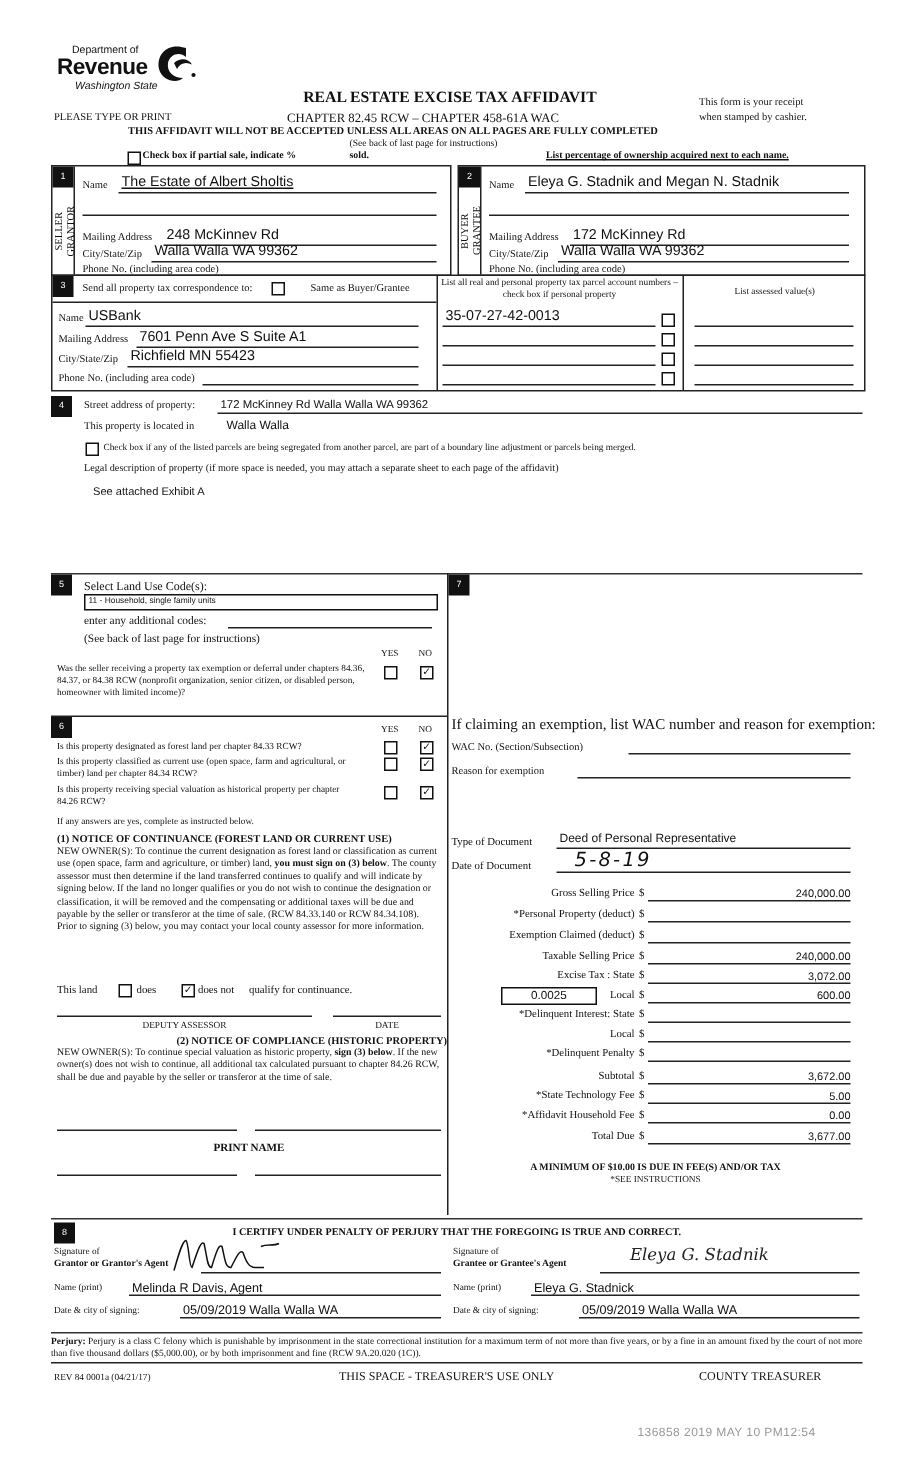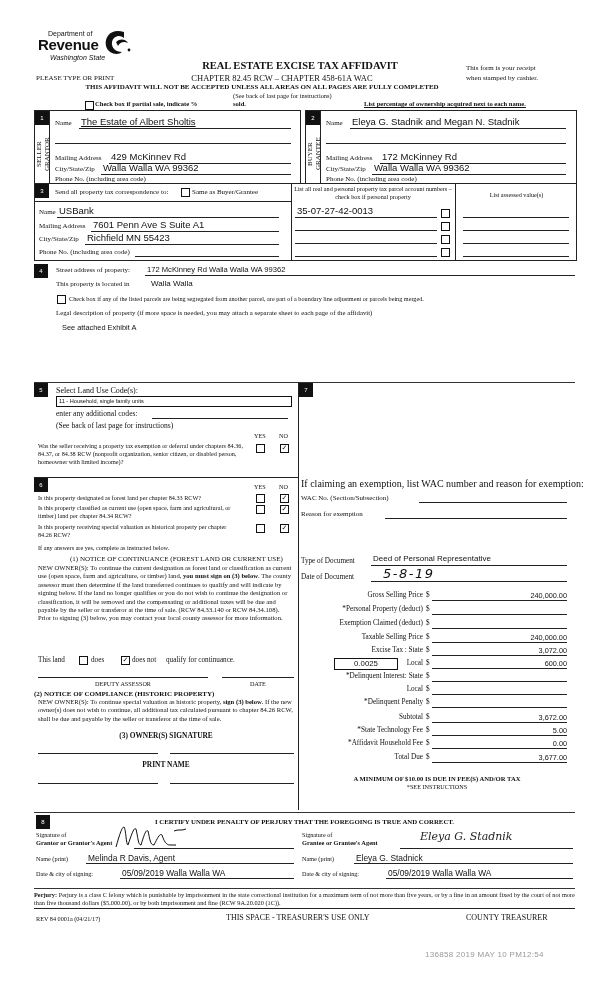--- a/index.html
+++ b/index.html
@@ -49,21 +49,21 @@
   <div class="num-badge" style="left:0;top:0;">1</div>
   <div class="abs" style="left:14px;top:0;width:0;height:72px;border-left:1px solid #222;"></div>
   <div class="vtext" style="left:0;top:18px;width:14px;height:50px;">
     <span>SELLER</span><br><span>GRANTOR</span>
   </div>
   <div class="abs lbl" style="left:20px;top:8px;">Name</div>
   <div class="abs val" style="left:46px;top:5px;text-decoration:underline;">The Estate of Albert Sholtis</div>
   <div class="uline" style="left:44px;top:17px;width:212px;"></div>
   <div class="uline" style="left:20px;top:32px;width:236px;"></div>
   <div class="abs lbl" style="left:20px;top:43px;">Mailing Address</div>
-  <div class="abs val" style="left:76px;top:40px;">429 McKinnev Rd</div>
+  <div class="abs val" style="left:76px;top:40px;">248 McKinnev Rd</div>
   <div class="uline" style="left:74px;top:52px;width:182px;"></div>
   <div class="abs lbl" style="left:20px;top:54px;">City/State/Zip</div>
   <div class="abs val" style="left:68px;top:51px;">Walla Walla WA 99362</div>
   <div class="uline" style="left:66px;top:63px;width:190px;"></div>
   <div class="abs lbl" style="left:20px;top:64px;">Phone No. (including area code)</div>
 </div>
 
 <div class="box" style="left:305px;top:110px;width:270px;height:72px;">
   <div class="num-badge" style="left:0;top:0;">2</div>
   <div class="abs" style="left:14px;top:0;width:0;height:72px;border-left:1px solid #222;"></div>
@@ -80,21 +80,21 @@
   <div class="abs lbl" style="left:20px;top:54px;">City/State/Zip</div>
   <div class="abs val" style="left:68px;top:51px;">Walla Walla WA 99362</div>
   <div class="uline" style="left:66px;top:63px;width:194px;"></div>
   <div class="abs lbl" style="left:20px;top:64px;">Phone No. (including area code)</div>
 </div>
 
 <div class="box" style="left:34px;top:183px;width:541px;height:76px;">
   <div class="num-badge" style="left:0;top:0;">3</div>
   <div class="abs lbl" style="left:20px;top:4px;">Send all property tax correspondence to:</div>
   <div class="cb" style="left:146px;top:4px;"></div>
-  <div class="abs lbl" style="left:157px;top:4px;">Same as Buyer/Grantee</div>
+  <div class="abs lbl" style="left:172px;top:4px;">Same as Buyer/Grantee</div>
   <div class="hr" style="left:0;top:17px;width:256px;"></div>
 
   <div class="abs lbl" style="left:4px;top:24px;">Name</div>
   <div class="abs val" style="left:24px;top:21px;">USBank</div>
   <div class="uline" style="left:22px;top:33px;width:222px;"></div>
   <div class="abs lbl" style="left:4px;top:38px;">Mailing Address</div>
   <div class="abs val" style="left:58px;top:35px;">7601 Penn Ave S Suite A1</div>
   <div class="uline" style="left:56px;top:47px;width:188px;"></div>
   <div class="abs lbl" style="left:4px;top:51px;">City/State/Zip</div>
   <div class="abs val" style="left:52px;top:48px;">Richfield MN 55423</div>
@@ -170,42 +170,41 @@
 
   <div class="abs small" style="left:4px;top:26px;width:200px;line-height:8px;">Is this property classified as current use (open space, farm and agricultural, or timber) land per chapter 84.34 RCW?</div>
   <div class="cb" style="left:222px;top:27px;"></div>
   <div class="cb" style="left:246px;top:27px;">✓</div>
 
   <div class="abs small" style="left:4px;top:45px;width:200px;line-height:8px;">Is this property receiving special valuation as historical property per chapter 84.26 RCW?</div>
   <div class="cb" style="left:222px;top:46px;"></div>
   <div class="cb" style="left:246px;top:46px;">✓</div>
 
   <div class="abs small" style="left:4px;top:66px;">If any answers are yes, complete as instructed below.</div>
-  <div class="abs" style="left:4px;top:77px;font-size:7px;font-weight:normal;white-space:nowrap;margin-left:32px;">(1) NOTICE OF CONTINUANCE (FOREST LAND OR CURRENT USE)</div>
+  <div class="abs" style="left:4px;top:77px;font-size:7px;font-weight:bold;white-space:nowrap;">(1) NOTICE OF CONTINUANCE (FOREST LAND OR CURRENT USE)</div>
   <div class="abs para" style="left:4px;top:86px;width:256px;">
     <span>NEW OWNER(S): To continue the current designation as forest land or classification as current use (open space, farm and agriculture, or timber) land, </span><b>you must sign on (3) below</b><span>. The county assessor must then determine if the land transferred continues to qualify and will indicate by signing below. If the land no longer qualifies or you do not wish to continue the designation or classification, it will be removed and the compensating or additional taxes will be due and payable by the seller or transferor at the time of sale. (RCW 84.33.140 or RCW 84.34.108). Prior to signing (3) below, you may contact your local county assessor for more information.</span>
   </div>
 
   <div class="abs" style="left:4px;top:178px;font-size:7.2px;">This land</div>
   <div class="cb" style="left:45px;top:178px;"></div>
   <div class="abs" style="left:57px;top:178px;font-size:7.2px;">does</div>
   <div class="cb" style="left:87px;top:178px;">✓</div>
   <div class="abs" style="left:98px;top:178px;font-size:7.2px;">does not</div>
   <div class="abs" style="left:132px;top:178px;font-size:7.2px;">qualify for continuance.</div>
 
   <div class="uline" style="left:4px;top:199px;width:170px;"></div>
   <div class="uline" style="left:188px;top:199px;width:72px;"></div>
   <div class="abs small" style="left:4px;top:202px;width:170px;text-align:center;">DEPUTY ASSESSOR</div>
   <div class="abs small" style="left:188px;top:202px;width:72px;text-align:center;">DATE</div>
 
-  <div class="abs" style="left:0;top:212px;width:264px;text-align:left;font-size:7px;font-weight:bold;">(2) NOTICE OF COMPLIANCE (HISTORIC PROPERTY)</div>
+  <div class="abs" style="left:0;top:212px;width:264px;text-align:right;font-size:7px;font-weight:bold;">(2) NOTICE OF COMPLIANCE (HISTORIC PROPERTY)</div>
   <div class="abs para" style="left:4px;top:220px;width:258px;">
     <span>NEW OWNER(S): To continue special valuation as historic property, </span><b>sign (3) below</b><span>. If the new owner(s) does not wish to continue, all additional tax calculated pursuant to chapter 84.26 RCW, shall be due and payable by the seller or transferor at the time of sale.</span>
   </div>
-  <div class="abs" style="left:0;top:253px;width:264px;text-align:center;font-size:7.4px;font-weight:bold;">(3) OWNER(S) SIGNATURE</div>
   <div class="uline" style="left:4px;top:275px;width:120px;"></div>
   <div class="uline" style="left:136px;top:275px;width:124px;"></div>
   <div class="abs" style="left:0;top:282px;width:264px;text-align:center;font-size:7.4px;font-weight:bold;">PRINT NAME</div>
   <div class="uline" style="left:4px;top:305px;width:120px;"></div>
   <div class="uline" style="left:136px;top:305px;width:124px;"></div>
 </div>
 
 <div class="abs" style="left:299px;top:383px;width:276px;height:425px;">
   <div class="num-badge" style="left:0;top:0;">7</div>
   <div class="abs" style="left:2px;top:95px;font-size:10px;white-space:nowrap;">If claiming an exemption, list WAC number and reason for exemption:</div>

